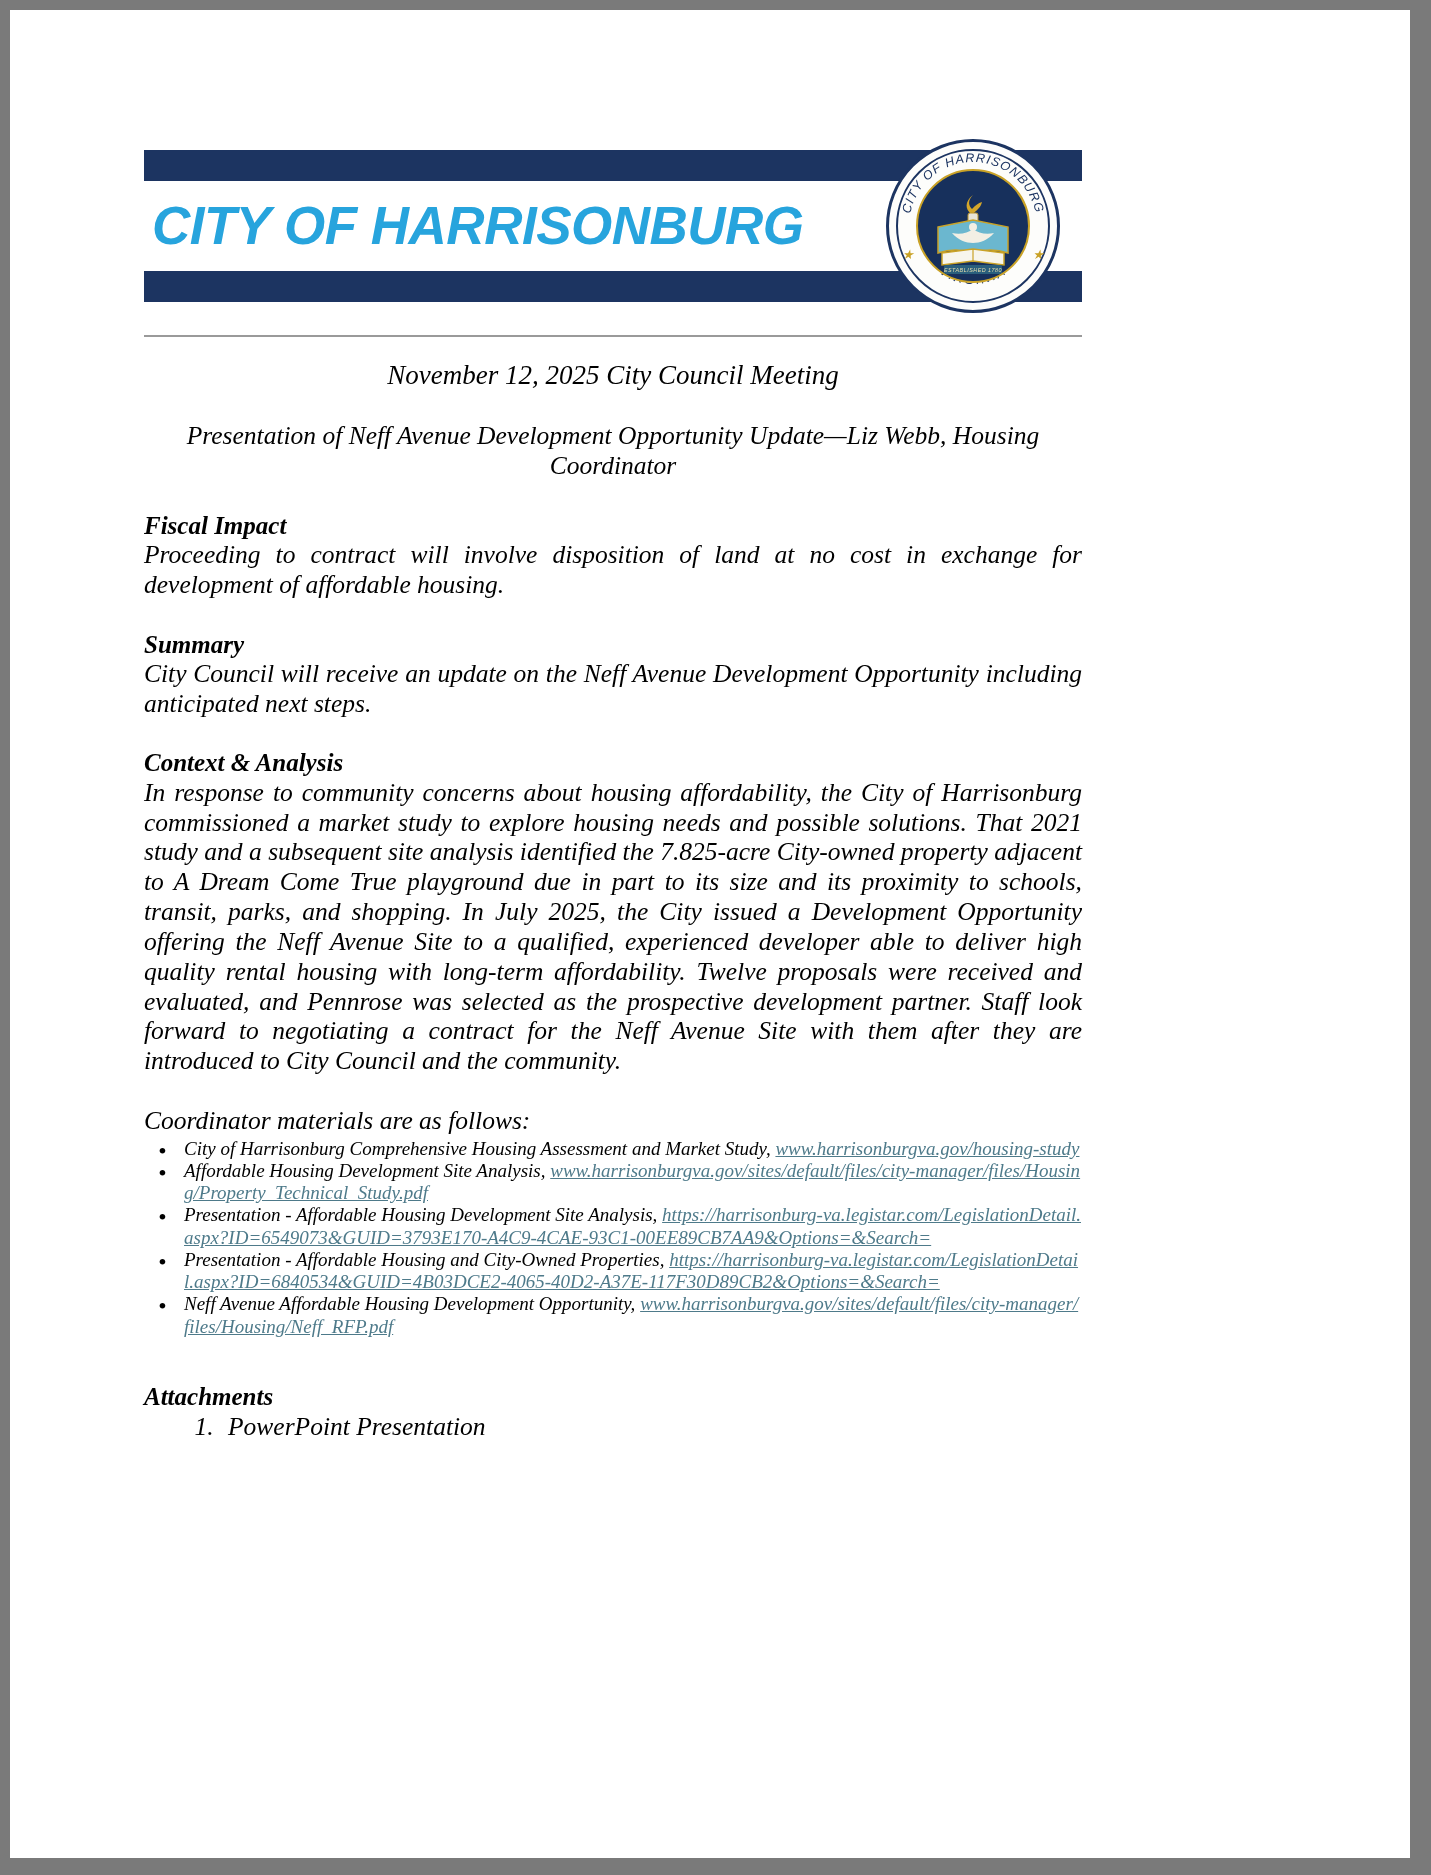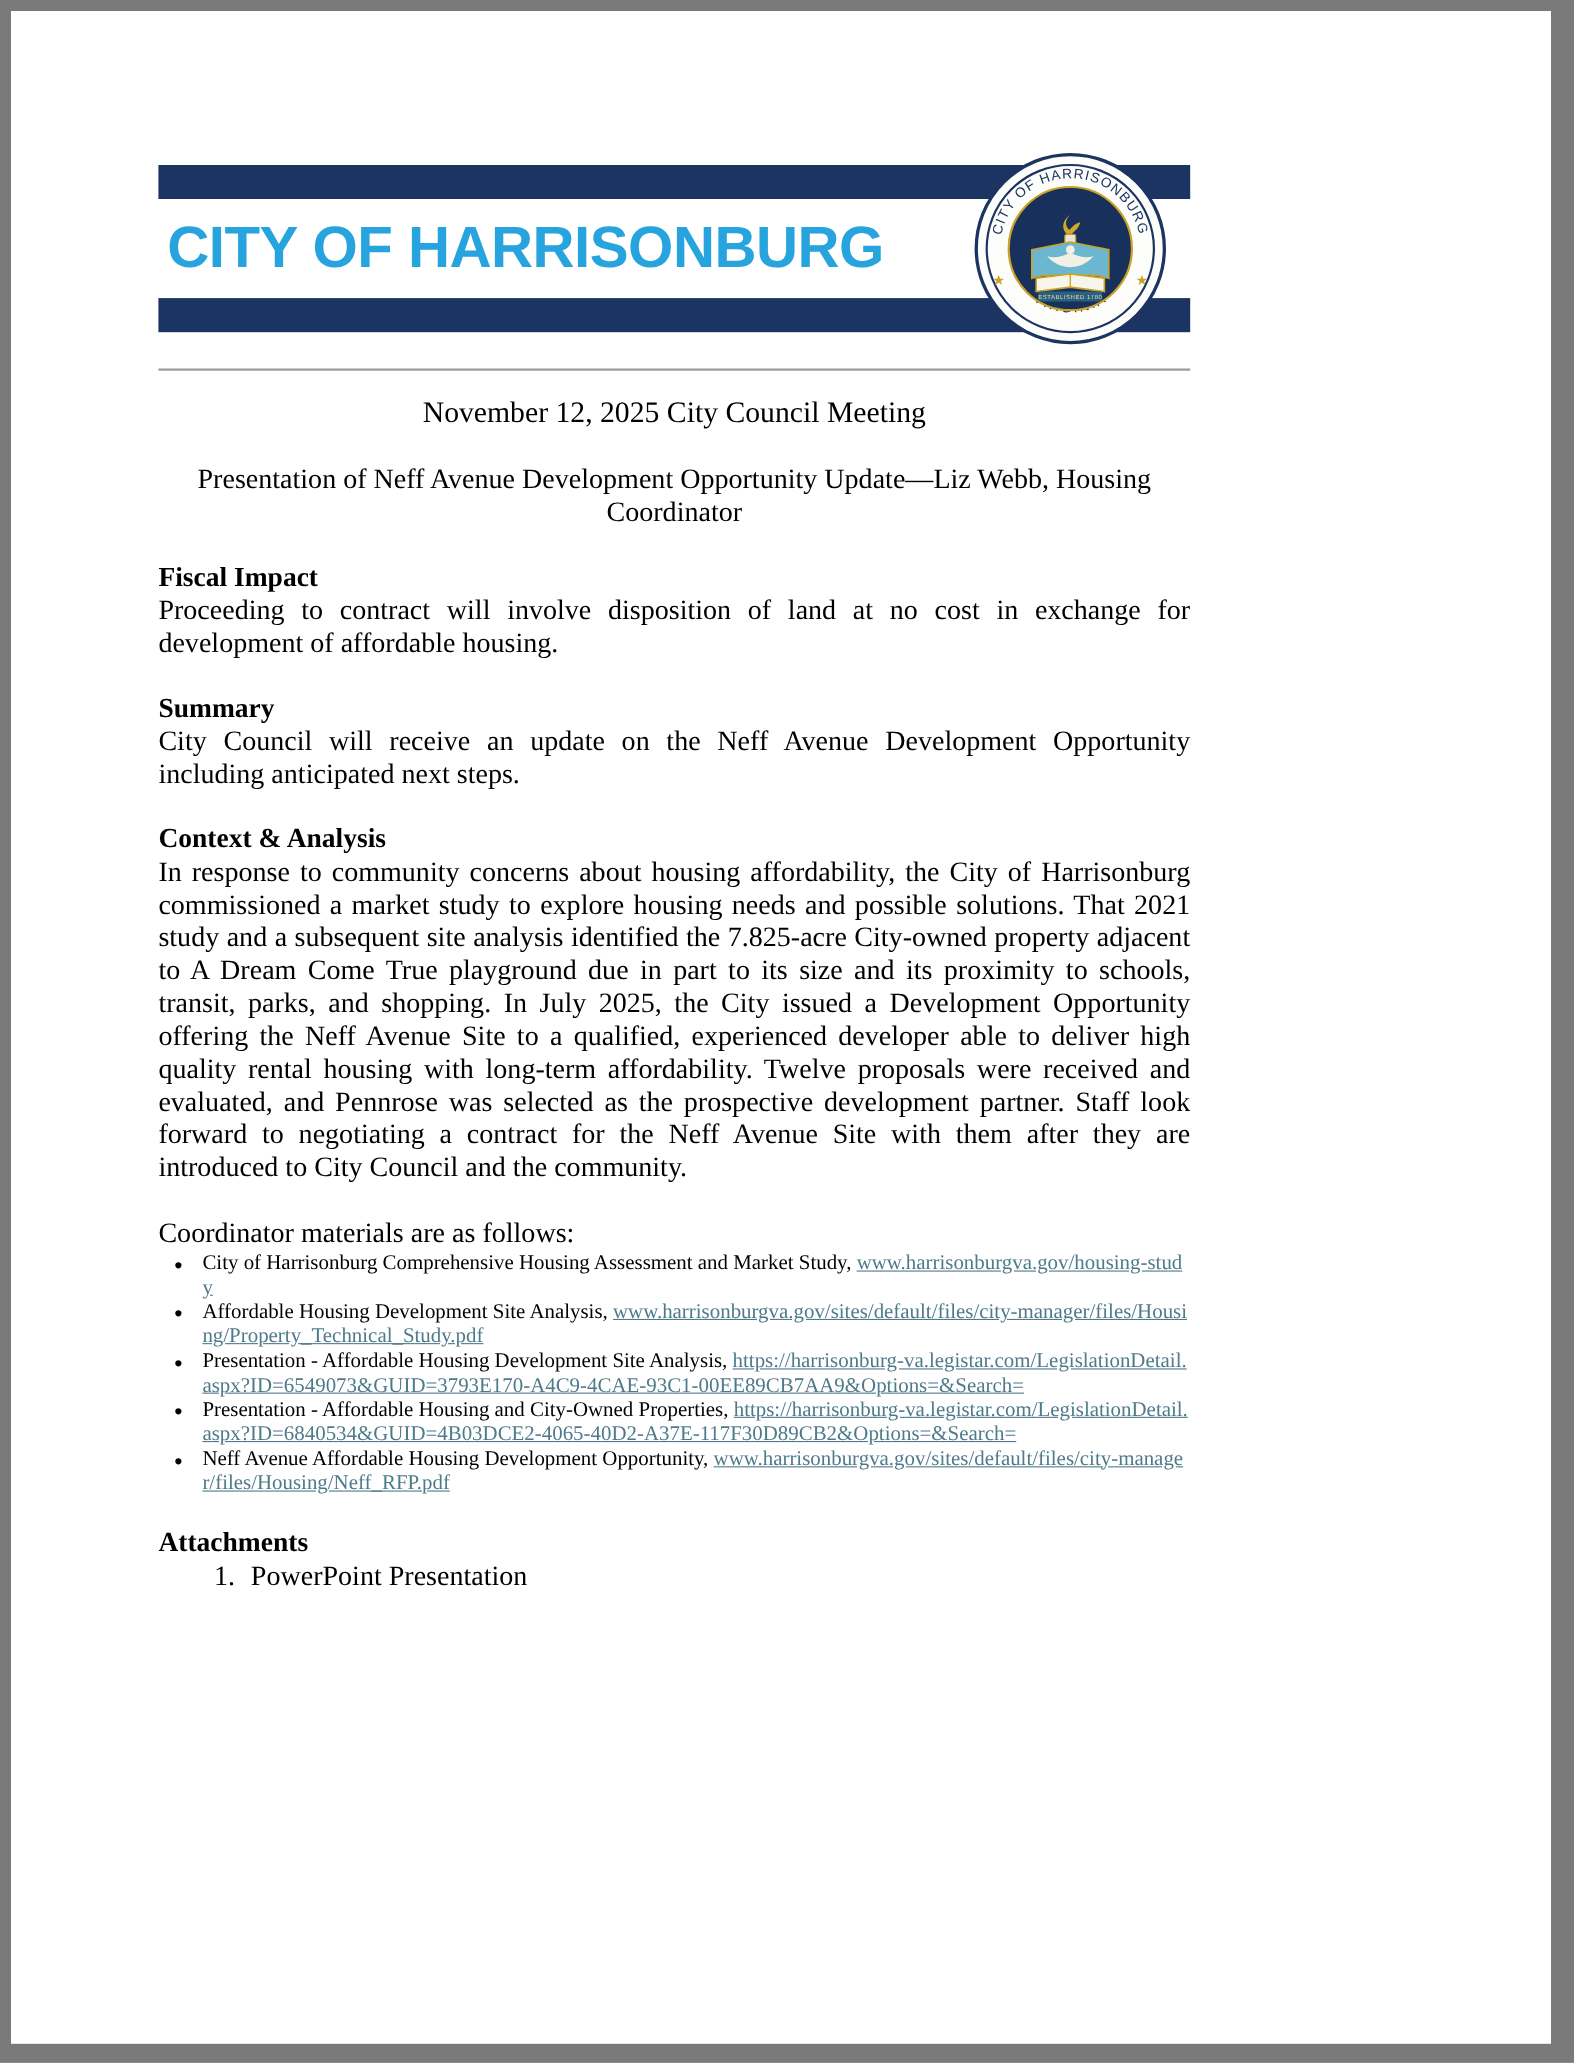--- a/index.html
+++ b/index.html
@@ -10,20 +10,21 @@
   body {
     font-family: "Liberation Serif", "DejaVu Serif", serif;
   }
   .page-shadow {
     width: 1431px;
     height: 1875px;
     background: #7a7a7a;
     box-sizing: border-box;
     padding: 10px 14px 14px 10px;
     position: relative;
+    font-style: italic;
   }
   .page {
     width: 1400px;
     height: 1848px;
     background: #ffffff;
     box-sizing: border-box;
     position: relative;
     overflow: hidden;
   }
   .doc-inner {
@@ -190,21 +191,21 @@
   ol.attach-list {
     margin: 1px 0 0 0;
     padding-left: 76px;
     font-size: 25.5px;
     line-height: 1.17;
     color: #000;
   }
   ol.attach-list li { padding-left: 8px; }
   ol.attach-list li::marker { font-size: 25.5px; }
 
-  .attach-head { margin-top: 28px; }
+  .attach-head { margin-top: 44px; }
 </style>
 </head>
 <body>
 
 <div class="page-shadow">
   <div class="page">
     <div class="doc-inner">
 
       <div class="letterhead">
         <div class="bar bar-top"></div>

